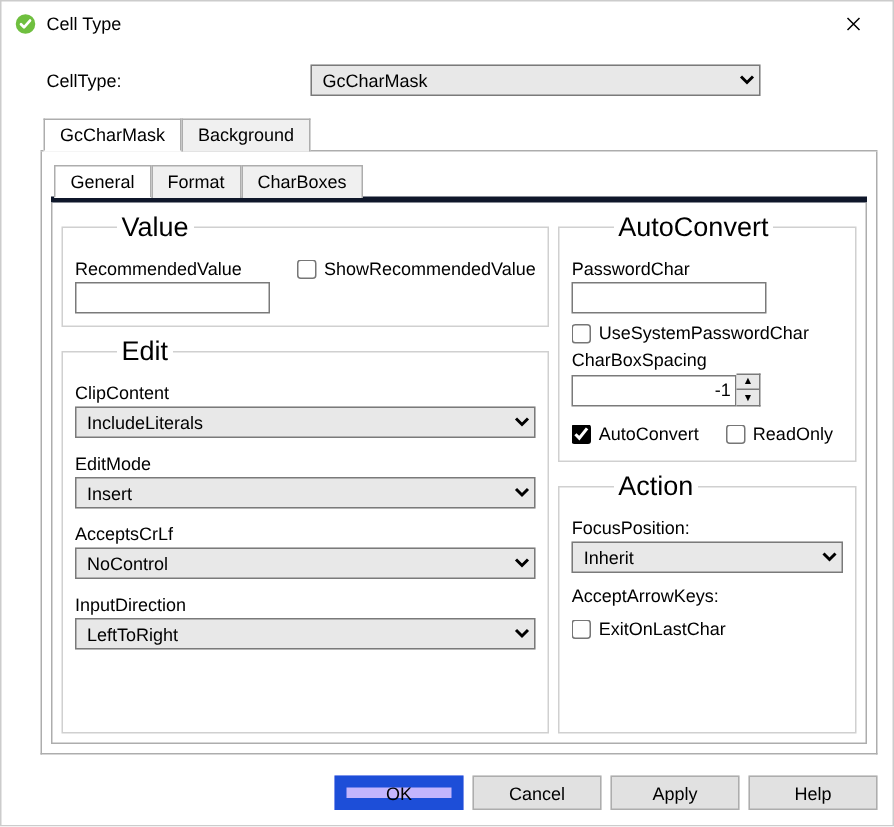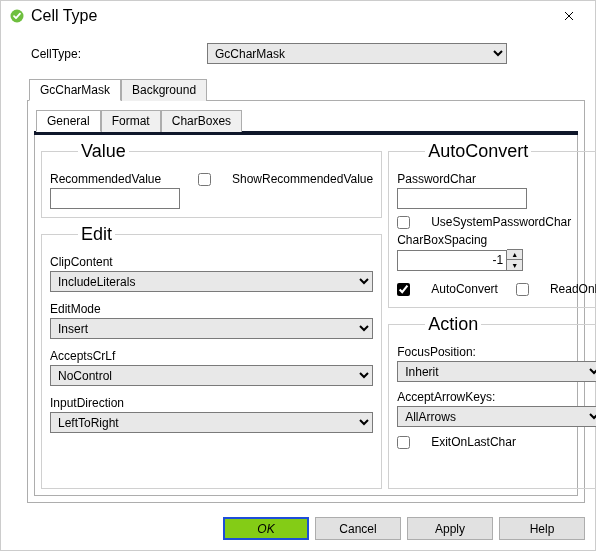--- a/index.html
+++ b/index.html
@@ -1,20 +1,20 @@
 <!DOCTYPE html>
 <html><head>
 <meta charset="utf-8">
 <style>
   * { box-sizing: border-box; font-family: "Segoe UI", Tahoma, sans-serif; font-size: 12px; }
   body { margin: 0; background: #fff; color: #000; }
   .window { width: 596px; height: 551px; background: #fff; border: 1px solid #ccc; display: flex; flex-direction: column; }
   .titlebar { display: flex; align-items: center; height: 30px; padding: 0 8px; }
   .titlebar .icon { width: 16px; height: 16px; margin-right: 6px; display: flex; align-items: center; justify-content: center; }
-  .titlebar .title { flex: 1; font-size: 16px; }
+  .titlebar .title { flex: 1; font-size: 12px; }
   .titlebar .close { width: 36px; height: 28px; display: flex; align-items: center; justify-content: center; cursor: pointer; }
   .close svg { width: 10px; height: 10px; }
 
   .content { flex: 1; padding: 6px 10px 4px 26px; display: flex; flex-direction: column; }
 
   .row-celltype { display: flex; align-items: center; margin: 6px 0 14px 0; }
   .row-celltype .lbl { width: 180px; padding-left: 4px; }
   .row-celltype .sel { width: 300px; }
 
   select, input[type="text"] {
@@ -41,41 +41,41 @@
   .col { flex: 1; display: flex; flex-direction: column; gap: 6px; }
 
   fieldset {
     border: 1px solid #d0d0d0; margin: 0; padding: 6px 8px 8px 8px;
   }
   legend { padding: 0 3px; font-size: 18px; margin-left: 28px; }
 
   .field-label { margin: 4px 0 2px 0; }
   .wide-input { width: 100%; }
   .med-input { width: 130px; }
-  .ck { display: flex; align-items: center; gap: 21px; margin: 3px 0; }
+  .ck { display: flex; align-items: center; gap: 5px; margin: 3px 0; }
   .ck input { width: 13px; height: 13px; margin:0; }
   .ck input:checked { accent-color: #000; }
 
   .value-row { display: flex; align-items: flex-start; gap: 18px; }
   .value-row .left { display: flex; flex-direction: column; }
 
   .spinner-wrap { display: flex; align-items: center; }
   .spinner-wrap input { width: 110px; text-align: right; }
   .spin-btns { display: flex; flex-direction: column; border: 1px solid #7a7a7a; border-left: none; }
   .spin-btn { width: 15px; height: 10px; background: #e8e8e8; display:flex; align-items:center; justify-content:center; cursor:pointer; font-size:7px; line-height:7px; }
   .spin-btn:first-child { border-bottom: 1px solid #7a7a7a; }
 
   .hz { display: flex; gap: 18px; align-items: center; }
 
   .footer { display: flex; justify-content: flex-end; gap: 6px; padding: 10px 10px 10px 0; }
   .btn {
     width: 86px; height: 23px; background: #e1e1e1; border: 1px solid #adadad;
     display: flex; align-items: center; justify-content: center; cursor: pointer;
   }
-  .btn.primary { border: 2px solid #1d4ed8; background:#84cc16;font-style:italic; }
+  .btn.primary { border: 8px solid #1d4ed8; background:#c4b5fd; }
 </style>
 </head>
 <body>
 
 <div class="window">
   <div class="titlebar">
     <span class="icon">
       <svg viewBox="0 0 16 16">
           <circle cx="8" cy="8" r="6.5" fill="#6fbf3f"></circle>
           <path d="M5 8.2l2 2 4-4.5" stroke="#fff" stroke-width="1.8" fill="none" stroke-linecap="round" stroke-linejoin="round"></path>
@@ -191,23 +191,20 @@
 
           <fieldset style="flex:1">
             <legend>Action</legend>
 
             <div class="field-label">FocusPosition:</div>
             <select class="wide-input">
               <option>Inherit</option>
             </select>
 
             <div class="field-label" style="margin-top:8px">AcceptArrowKeys:</div>
-            <select class="wide-input">
-              <option>AllArrows</option>
-            </select>
 
             <label class="ck" style="margin-top:8px">
               <input type="checkbox" style="">
               <span>ExitOnLastChar</span>
             </label>
           </fieldset>
 
         </div>
 
       </div>

